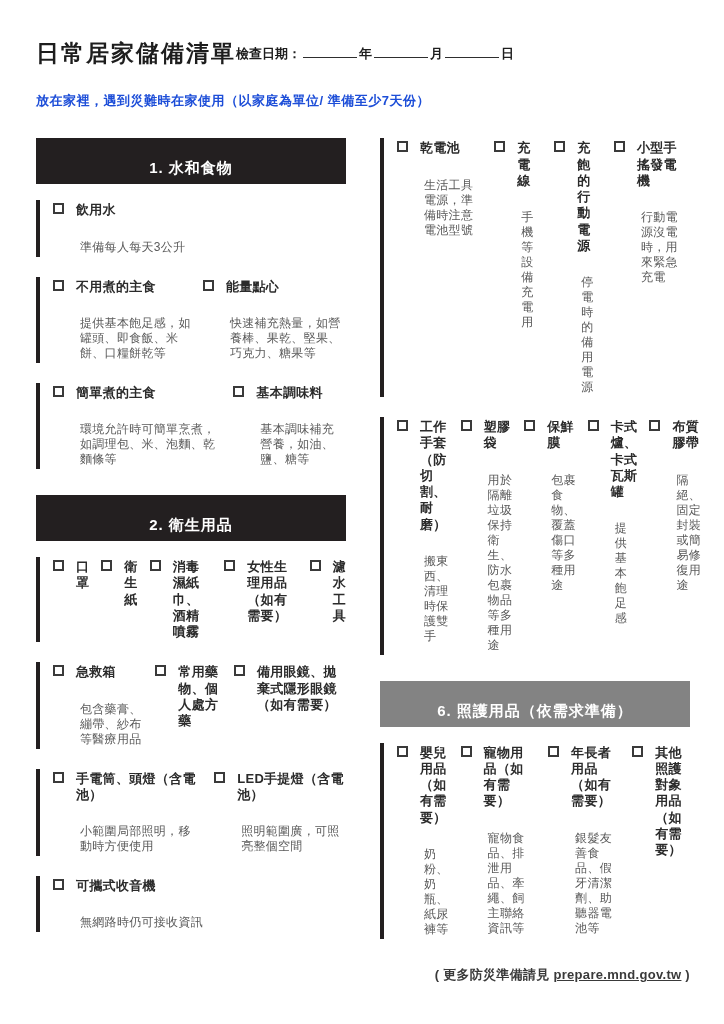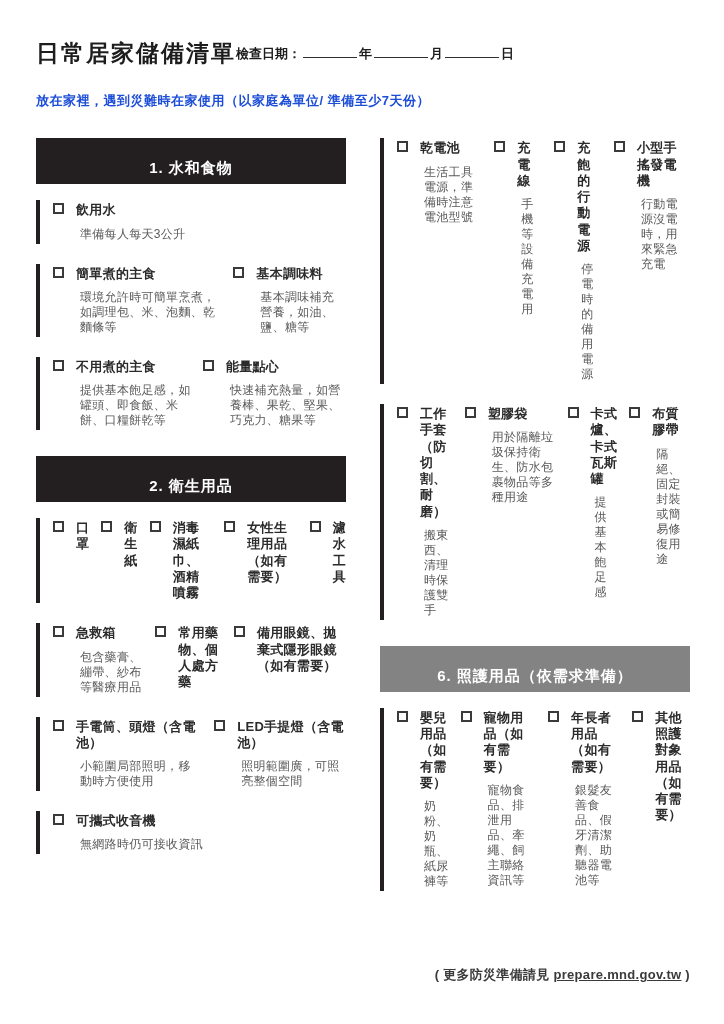--- a/index.html
+++ b/index.html
@@ -45,21 +45,21 @@
   .checkbox {
     width: 11px; height: 11px;
     border: 2px solid #3a3a3a;
     flex-shrink: 0;
     margin-top: 1px;
     margin-right: 12px;
     background: #fff;
     cursor: pointer;
   }
   .item-title { font-size: 13px; font-weight: bold; color: #2b2b2b; line-height: 1.25; letter-spacing: 0.3px; }
-  .item-desc { font-size: 12px; color: #595959; margin-top: 8px; margin-left: 27px; line-height: 1.25; letter-spacing: 0.3px; }
+  .item-desc { font-size: 12px; color: #595959; margin-top: 21px; margin-left: 27px; line-height: 1.25; letter-spacing: 0.3px; }
 
   
   .footer {
     position: absolute;
     right: 34px;
     bottom: 40px;
     font-size: 13px;
     font-weight: bold;
     color: #3a3a3a;
     letter-spacing: 0.3px;
@@ -92,49 +92,49 @@
               <div class="item-desc">準備每人每天3公升</div>
             </div>
           </div>
         </div>
         <div class="group">
           <div class="group-bar"></div>
           <div class="group-items">
             <div class="item">
               <div class="item-row">
                 <span class="checkbox"></span>
+                <span class="item-title">不用煮的主食</span>
+              </div>
+              <div class="item-desc">提供基本飽足感，如罐頭、即食飯、米餅、口糧餅乾等</div>
+            </div>
+            <div class="item">
+              <div class="item-row">
+                <span class="checkbox"></span>
+                <span class="item-title">能量點心</span>
+              </div>
+              <div class="item-desc">快速補充熱量，如營養棒、果乾、堅果、巧克力、糖果等</div>
+            </div>
+          </div>
+        </div>
+        <div class="group">
+          <div class="group-bar"></div>
+          <div class="group-items">
+            <div class="item">
+              <div class="item-row">
+                <span class="checkbox"></span>
                 <span class="item-title">簡單煮的主食</span>
               </div>
               <div class="item-desc">環境允許時可簡單烹煮，如調理包、米、泡麵、乾麵條等</div>
             </div>
             <div class="item">
               <div class="item-row">
                 <span class="checkbox"></span>
                 <span class="item-title">基本調味料</span>
               </div>
               <div class="item-desc">基本調味補充營養，如油、鹽、糖等</div>
-            </div>
-          </div>
-        </div>
-        <div class="group">
-          <div class="group-bar"></div>
-          <div class="group-items">
-            <div class="item">
-              <div class="item-row">
-                <span class="checkbox"></span>
-                <span class="item-title">不用煮的主食</span>
-              </div>
-              <div class="item-desc">提供基本飽足感，如罐頭、即食飯、米餅、口糧餅乾等</div>
-            </div>
-            <div class="item">
-              <div class="item-row">
-                <span class="checkbox"></span>
-                <span class="item-title">能量點心</span>
-              </div>
-              <div class="item-desc">快速補充熱量，如營養棒、果乾、堅果、巧克力、糖果等</div>
             </div>
           </div>
         </div>
         <div class="section-header">2. 衛生用品</div>
         <div class="group">
           <div class="group-bar"></div>
           <div class="group-items">
             <div class="item">
               <div class="item-row">
                 <span class="checkbox"></span>
@@ -266,20 +266,27 @@
                 <span class="item-title">工作手套（防切割、耐磨）</span>
               </div>
               <div class="item-desc">搬東西、清理時保護雙手</div>
             </div>
             <div class="item">
               <div class="item-row">
                 <span class="checkbox"></span>
                 <span class="item-title">塑膠袋</span>
               </div>
               <div class="item-desc">用於隔離垃圾保持衛生、防水包裹物品等多種用途</div>
+            </div>
+            <div class="item">
+              <div class="item-row">
+                <span class="checkbox"></span>
+                <span class="item-title">保鮮膜</span>
+              </div>
+              <div class="item-desc">包裹食物、覆蓋傷口等多種用途</div>
             </div>
             <div class="item">
               <div class="item-row">
                 <span class="checkbox"></span>
                 <span class="item-title">卡式爐、卡式瓦斯罐</span>
               </div>
               <div class="item-desc">提供基本飽足感</div>
             </div>
             <div class="item">
               <div class="item-row">

